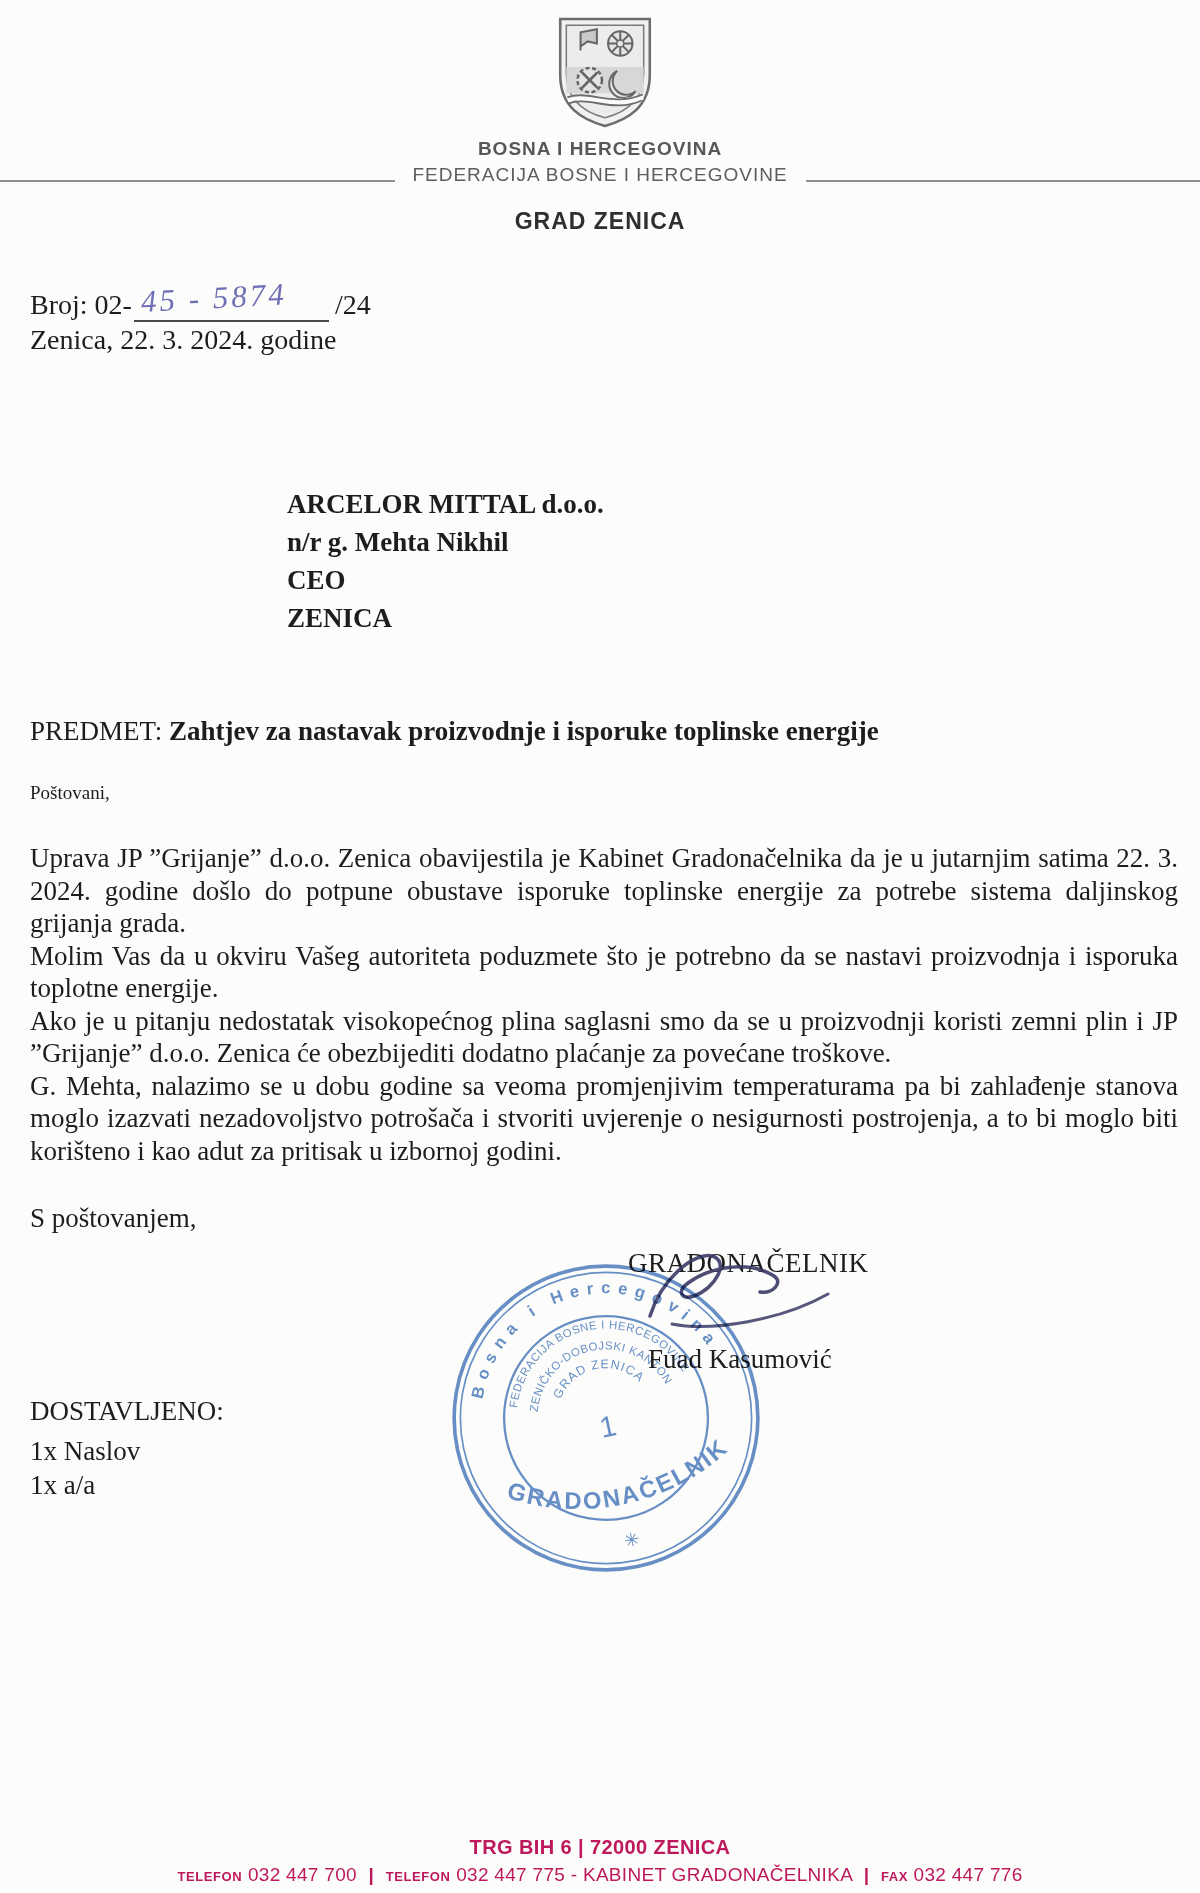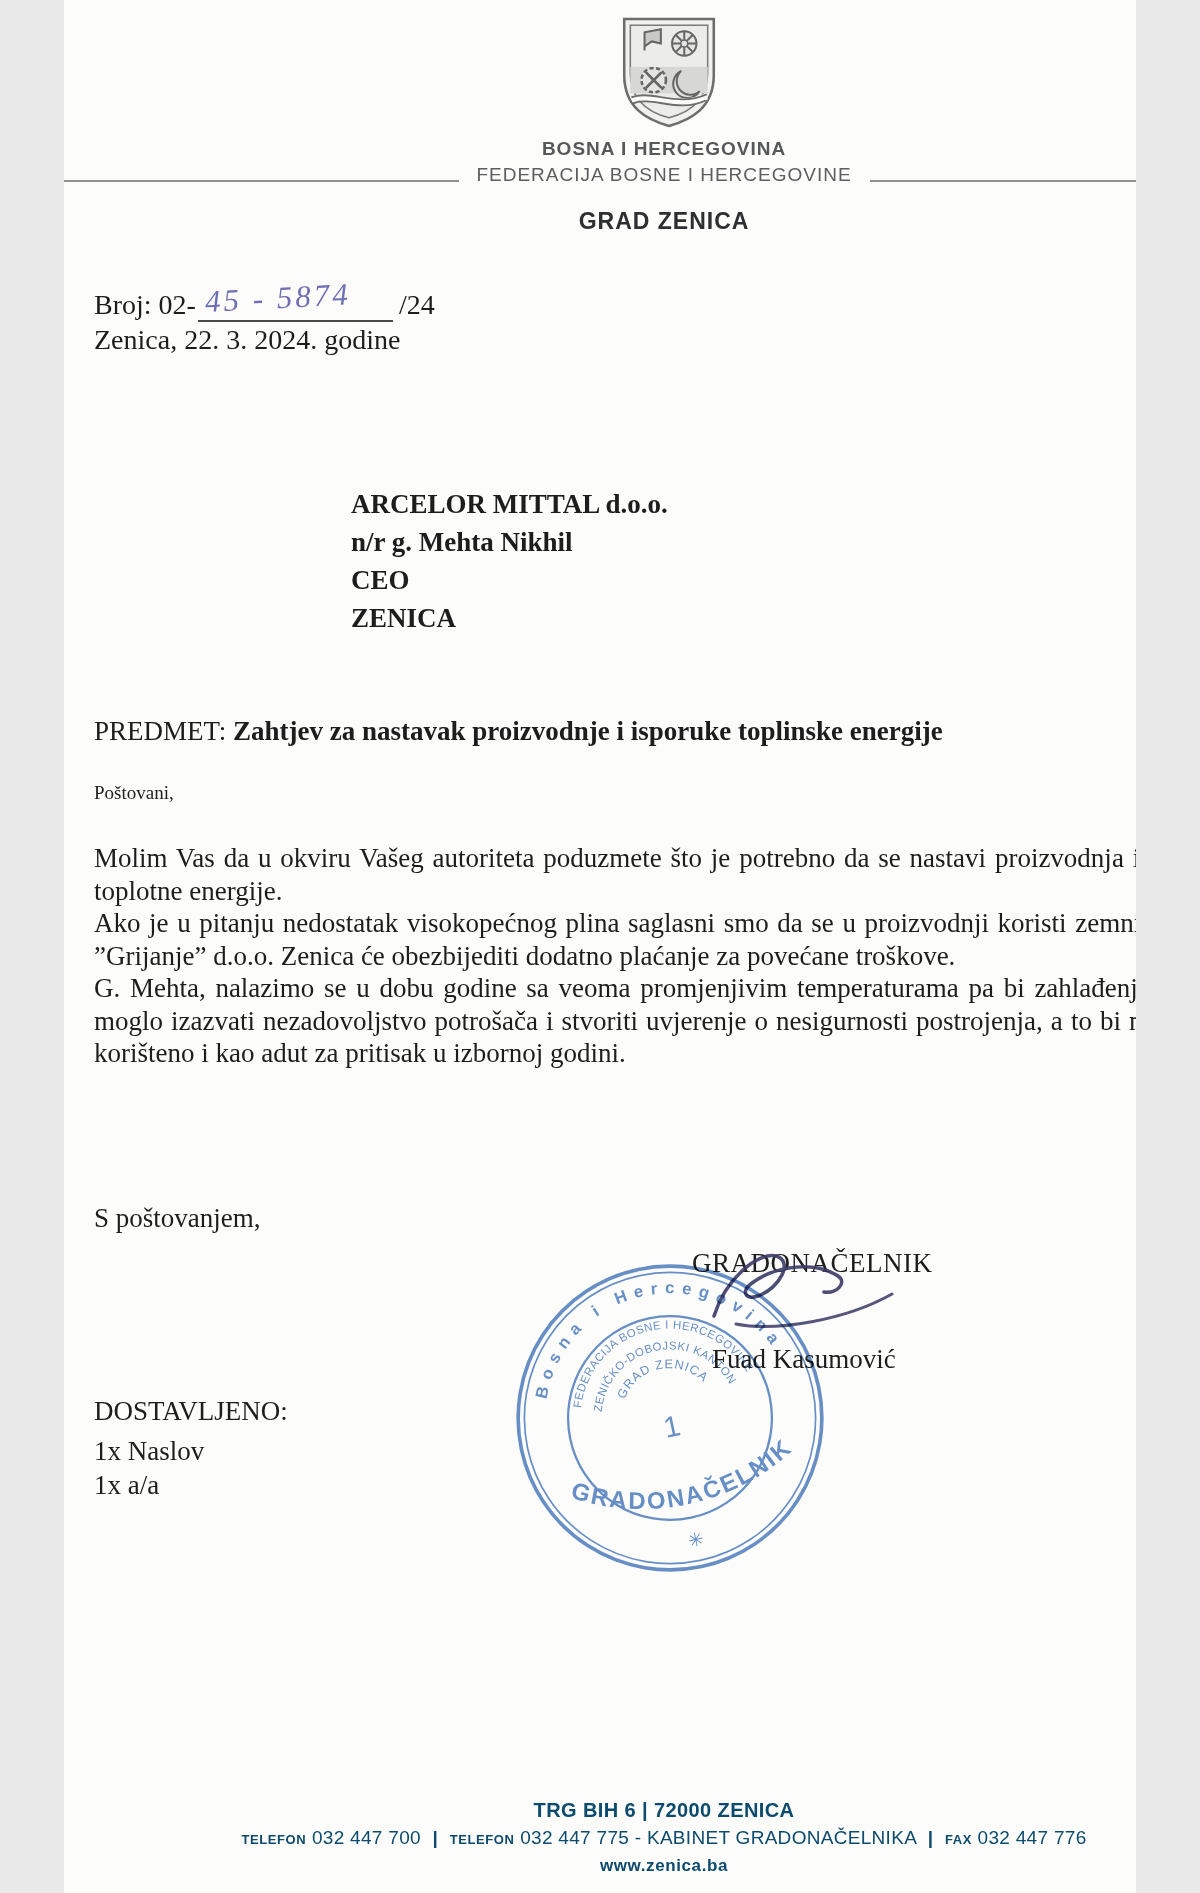--- a/index.html
+++ b/index.html
@@ -1,18 +1,18 @@
 <!DOCTYPE html>
 <html><head>
 <meta charset="utf-8">
 <style>
   html,body{margin:0;padding:0;background:#e9e9e9;}
   .page{
     position:relative;
-    width:1072px;height:1893px;
+    width:1200px;height:1893px;
     margin:0 auto;
     background:#fcfcfb;
     overflow:hidden;
     font-family:"Liberation Serif","DejaVu Serif",serif;
     color:#1d1d1d;
   }
   .abs{position:absolute;}
   
   .hdr-country{
     top:138px;left:0;width:1200px;text-align:center;
@@ -70,21 +70,21 @@
     transform:rotate(-12deg);
     opacity:0.82;mix-blend-mode:multiply;
   }
   
   .dist{left:30px;font-size:27px;}
   .dist-label{top:1396px;}
   .dist-item1{top:1436px;}
   .dist-item2{top:1470px;}
   
   .ftr{left:0;width:1200px;text-align:center;
-    font-family:"Liberation Sans","DejaVu Sans",sans-serif;color:#0c4a6e;}
+    font-family:"Liberation Sans","DejaVu Sans",sans-serif;color:#be185d;margin-top:37px;}
   .ftr-address{top:1799px;font-size:20px;font-weight:700;letter-spacing:0.4px;}
   .ftr-phones{top:1827px;font-size:19px;font-weight:400;letter-spacing:0.3px;}
   .ftr-phones .lbl{font-size:13px;font-weight:700;letter-spacing:0.6px;}
   .ftr-phones .sep{font-weight:700;padding:0 6px;}
   .ftr-web{top:1856px;font-size:17px;font-weight:700;letter-spacing:0.6px;}
   
   .coa{top:16px;left:556px;width:98px;height:114px;}
 </style>
 </head>
 <body>
@@ -129,20 +129,21 @@
     <div>ZENICA</div>
   </div>
 
   <div class="abs subject">
     <span>PREDMET:</span>
     <b>Zahtjev za nastavak proizvodnje i isporuke toplinske energije</b>
   </div>
   <div class="abs salutation">Poštovani,</div>
 
   <div class="abs body-block">
+    <p>Uprava JP ”Grijanje” d.o.o. Zenica obavijestila je Kabinet Gradonačelnika da je u jutarnjim satima 22. 3. 2024. godine došlo do potpune obustave isporuke toplinske energije za potrebe sistema daljinskog grijanja grada.</p>
     <p>Molim Vas da u okviru Vašeg autoriteta poduzmete što je potrebno da se nastavi proizvodnja i isporuka toplotne energije.</p>
     <p>Ako je u pitanju nedostatak visokopećnog plina saglasni smo da se u proizvodnji koristi zemni plin i JP ”Grijanje” d.o.o. Zenica će obezbijediti dodatno plaćanje za povećane troškove.</p>
     <p>G. Mehta, nalazimo se u dobu godine sa veoma promjenjivim temperaturama pa bi zahlađenje stanova moglo izazvati nezadovoljstvo potrošača i stvoriti uvjerenje o nesigurnosti postrojenja, a to bi moglo biti korišteno i kao adut za pritisak u izbornoj godini.</p>
   </div>
 
   <div class="abs closing">S poštovanjem,</div>
 
   <div class="abs sig-title">GRADONAČELNIK</div>
 
   <svg class="abs sig-scribble" viewBox="0 0 210 110" fill="none">

